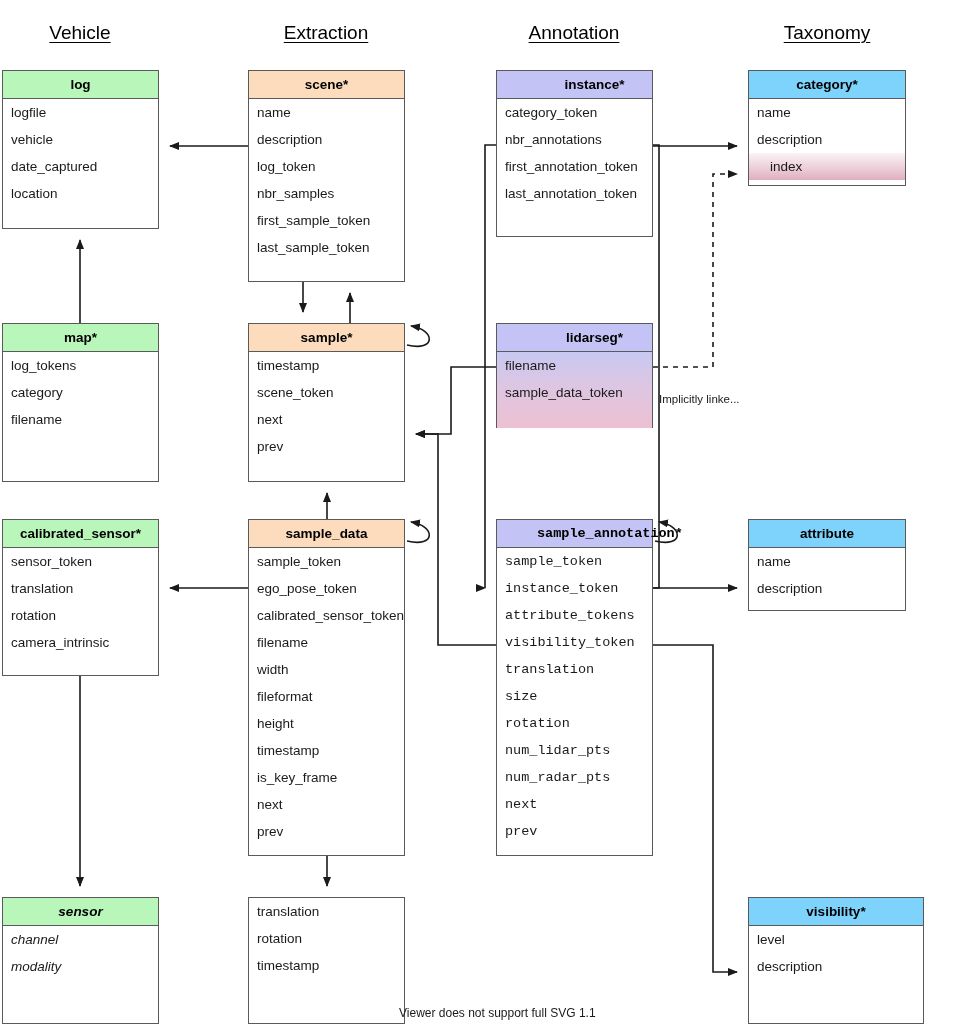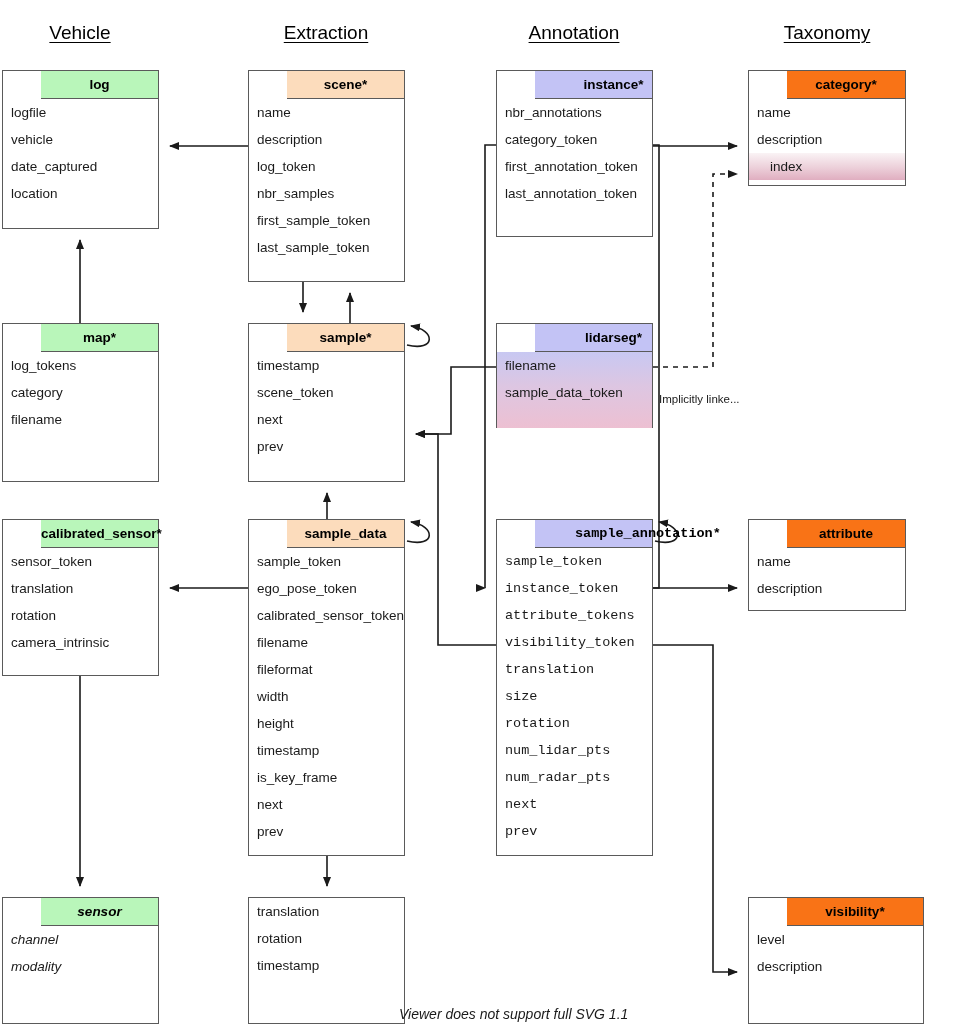--- a/index.html
+++ b/index.html
@@ -13,46 +13,46 @@
 
   .group-title{
     position:absolute;text-align:center;font-size:19px;color:#000;
     text-decoration:underline;text-underline-offset:3px;white-space:nowrap;
     transform:translateX(-50%);
   }
 
   .entity{position:absolute;border:1px solid #5a5a5a;box-sizing:border-box;background:#ffffff;}
   .entity-header{
     height:28px;line-height:28px;text-align:center;font-weight:bold;font-size:13.5px;
-    border-bottom:1px solid #5a5a5a;box-sizing:border-box;color:#000;margin-left:38px;
+    border-bottom:1px solid #5a5a5a;box-sizing:border-box;color:#000;
   }
   .entity-fields{padding:0;}
   .field{
     height:27px;line-height:27px;font-size:13.5px;padding-left:8px;
     color:#1a1a1a;box-sizing:border-box;white-space:nowrap;overflow:hidden;
   }
 
   .hdr-green{background:#b9f6ba;}
   .hdr-orange{background:#fcdcbc;}
   .hdr-purple{background:#c3c3f5;padding-left:40px;}
-  .hdr-yellow{background:#f97316;}
+  .hdr-yellow{background:#7dd3fc;}
 
   .field-index{
     background:linear-gradient(to bottom,#faf3f5 0%,#eccfd9 55%,#e0aec0 100%);
     padding-left:21px;
   }
   .body-lidarseg{
     background:linear-gradient(to bottom,#c8c8f2 0%,#ddc6e2 45%,#edc0d2 100%);
   }
 
   .edge-label{
     position:absolute;font-size:11.5px;color:#1a1a1a;white-space:nowrap;
   }
   .watermark{
-    position:absolute;font-size:14px;color:#1a1a1a;white-space:nowrap;font-style:italic;
+    position:absolute;font-size:12px;color:#1a1a1a;white-space:nowrap;
   }
 </style>
 </head>
 <body>
 
 <div id="canvas">
 
   <svg id="edges" viewBox="0 0 980 1024" xmlns="http://www.w3.org/2000/svg">
     <defs>
       <marker id="ah" markerWidth="10" markerHeight="8" refX="9" refY="4" orient="auto" markerUnits="userSpaceOnUse">
@@ -159,41 +159,41 @@
           <div class="field ">prev</div>
         </div>
       </div>
       <div class="entity" style="left: 248px; top: 519px; width: 157px; height: 337px;">
         <div class="entity-header hdr-orange">sample_data</div>
         <div class="entity-fields " style="height: 308px;">
           <div class="field ">sample_token</div>
           <div class="field ">ego_pose_token</div>
           <div class="field ">calibrated_sensor_token</div>
           <div class="field ">filename</div>
+          <div class="field ">width</div>
           <div class="field ">fileformat</div>
-          <div class="field ">width</div>
           <div class="field ">height</div>
           <div class="field ">timestamp</div>
           <div class="field ">is_key_frame</div>
           <div class="field ">next</div>
           <div class="field ">prev</div>
         </div>
       </div>
       <div class="entity" style="left: 248px; top: 897px; width: 157px; height: 127px;">
         <div class="entity-fields " style="height: 98px;">
           <div class="field ">translation</div>
           <div class="field ">rotation</div>
           <div class="field ">timestamp</div>
         </div>
       </div>
       <div class="entity" style="left: 496px; top: 70px; width: 157px; height: 167px;">
         <div class="entity-header hdr-purple">instance*</div>
         <div class="entity-fields " style="height: 138px;">
+          <div class="field ">category_token</div>
           <div class="field ">nbr_annotations</div>
-          <div class="field ">category_token</div>
           <div class="field ">first_annotation_token</div>
           <div class="field ">last_annotation_token</div>
         </div>
       </div>
       <div class="entity" style="left: 496px; top: 323px; width: 157px; height: 105px;">
         <div class="entity-header hdr-purple">lidarseg*</div>
         <div class="entity-fields body-lidarseg" style="height: 76px;">
           <div class="field ">filename</div>
           <div class="field ">sample_data_token</div>
         </div>

